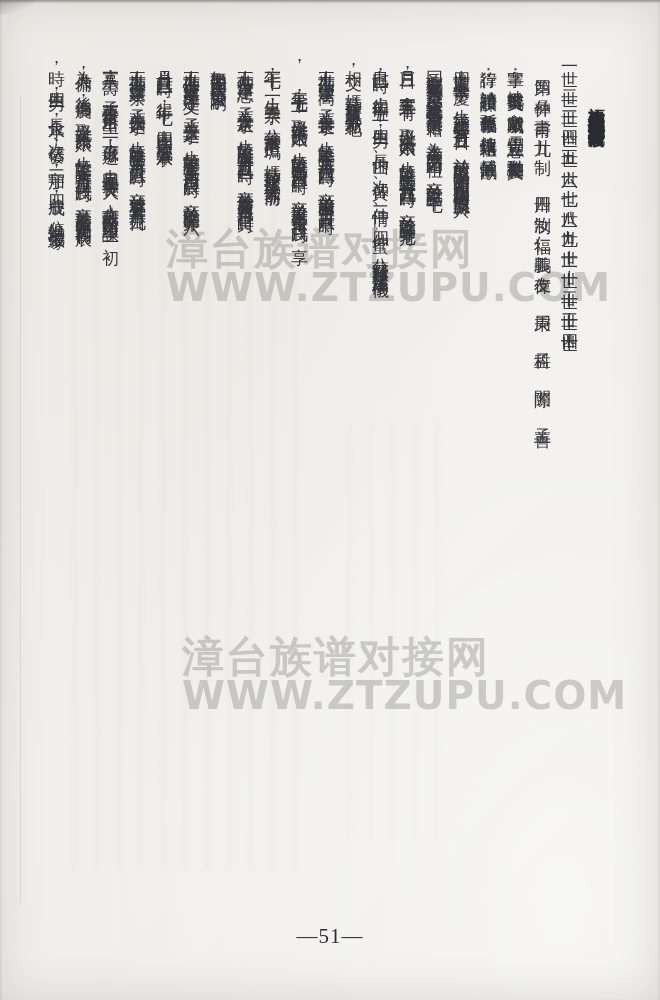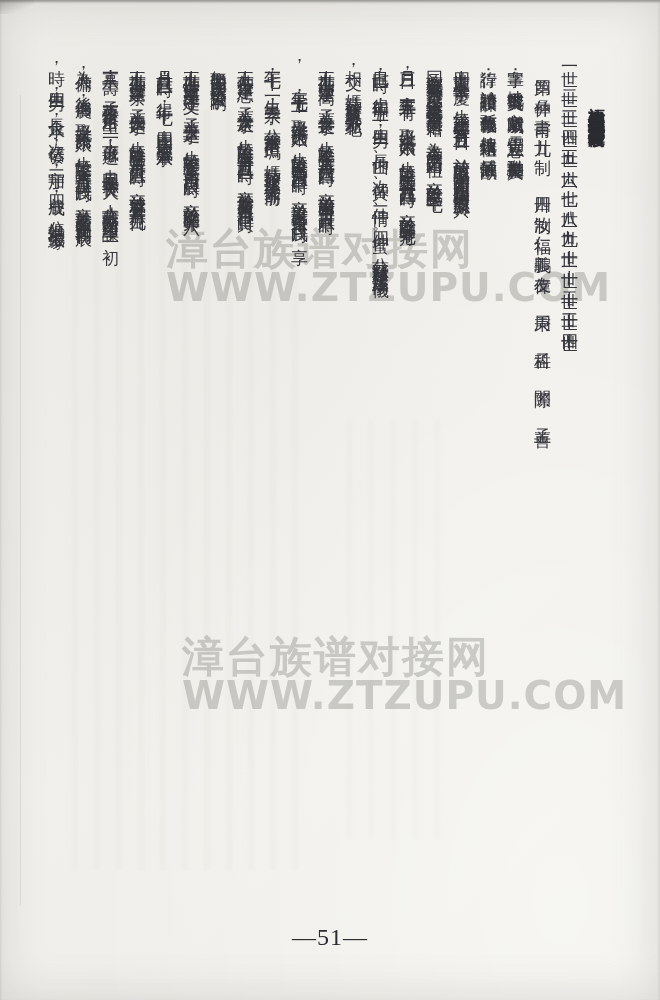--- a/index.html
+++ b/index.html
@@ -41,21 +41,21 @@
     font-size:17px; color:#35363c;
   }
   .col { line-height:27px; letter-spacing:2.2px; white-space:nowrap; }
   .col.title  { padding-top:37px; font-weight:700; color:#2b2c32; letter-spacing:1px; }
   .col.gen    { letter-spacing:1px; }
   .col.names  { padding-top:9px; letter-spacing:1px; }
   .col.verse  { letter-spacing:1px; }
 
   .page-num {
     position:absolute; top:924px; left:50%; transform:translateX(-50%);
-    z-index:2; font-size:24px; letter-spacing:1px; color:#2b2c32;
+    z-index:2; font-size:21px; letter-spacing:1px; color:#2b2c32;
     font-family:"Liberation Serif","DejaVu Serif",serif;
   }
 </style>
 </head>
 <body>
 
 <div class="page">
 
   <div class="top-edge"></div>
   <div class="corner-tl"></div>

